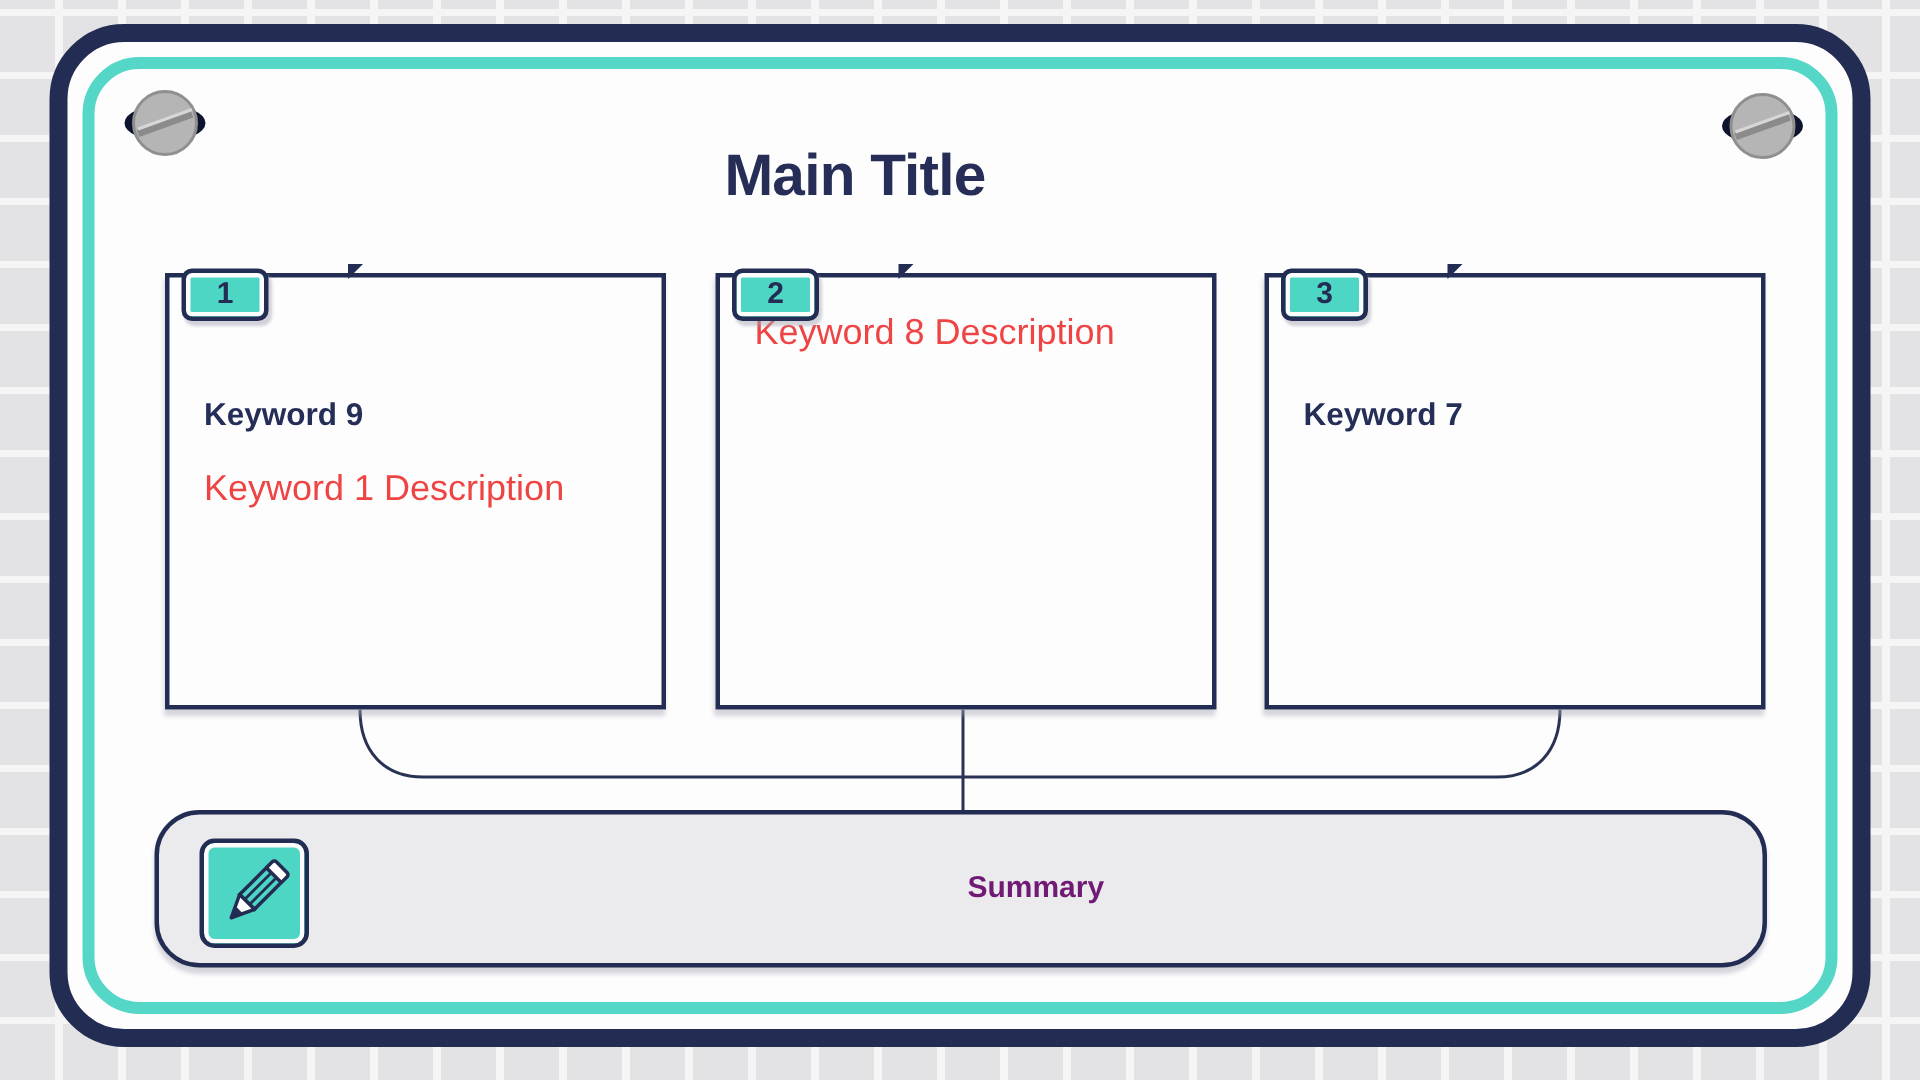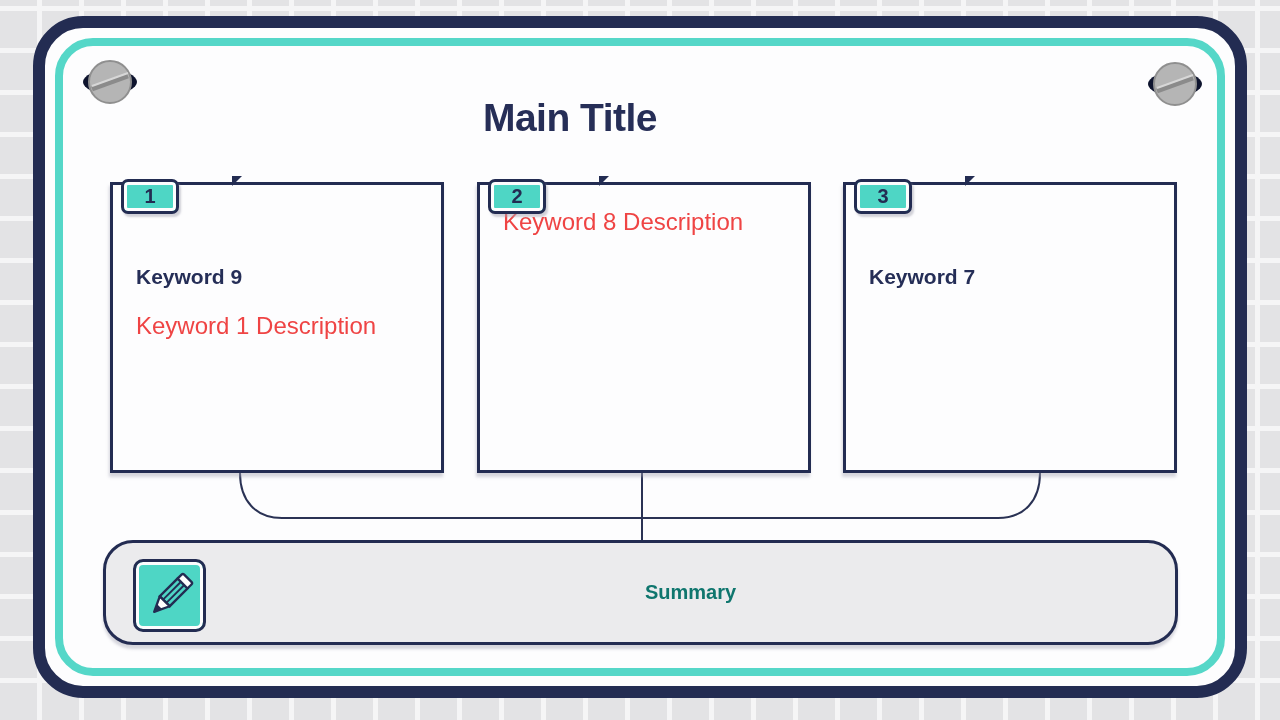--- a/index.html
+++ b/index.html
@@ -59,21 +59,21 @@
   }
   .pencil-box {
     position:absolute; left:27px; top:16px; width:73px; height:73px;
     background:#4ed6c5; border:3px solid #232c52; border-radius:10px;
     box-shadow:inset 0 0 0 3px #fdfdfe;
     display:flex; align-items:center; justify-content:center;
   }
   .summary-label {
     position:absolute; left:100px; right:0; top:0; bottom:0;
     display:flex; align-items:center; justify-content:center;
-    font-size:20px; font-weight:700; color:#0f766e;
+    font-size:20px; font-weight:700; color:#701a75;
   }
 </style>
 </head>
 <body>
 
 <div class="slide-card">
   <div class="teal-ring"></div>
 </div>
 
 <svg class="screw screw-left" viewBox="0 0 66 48">

